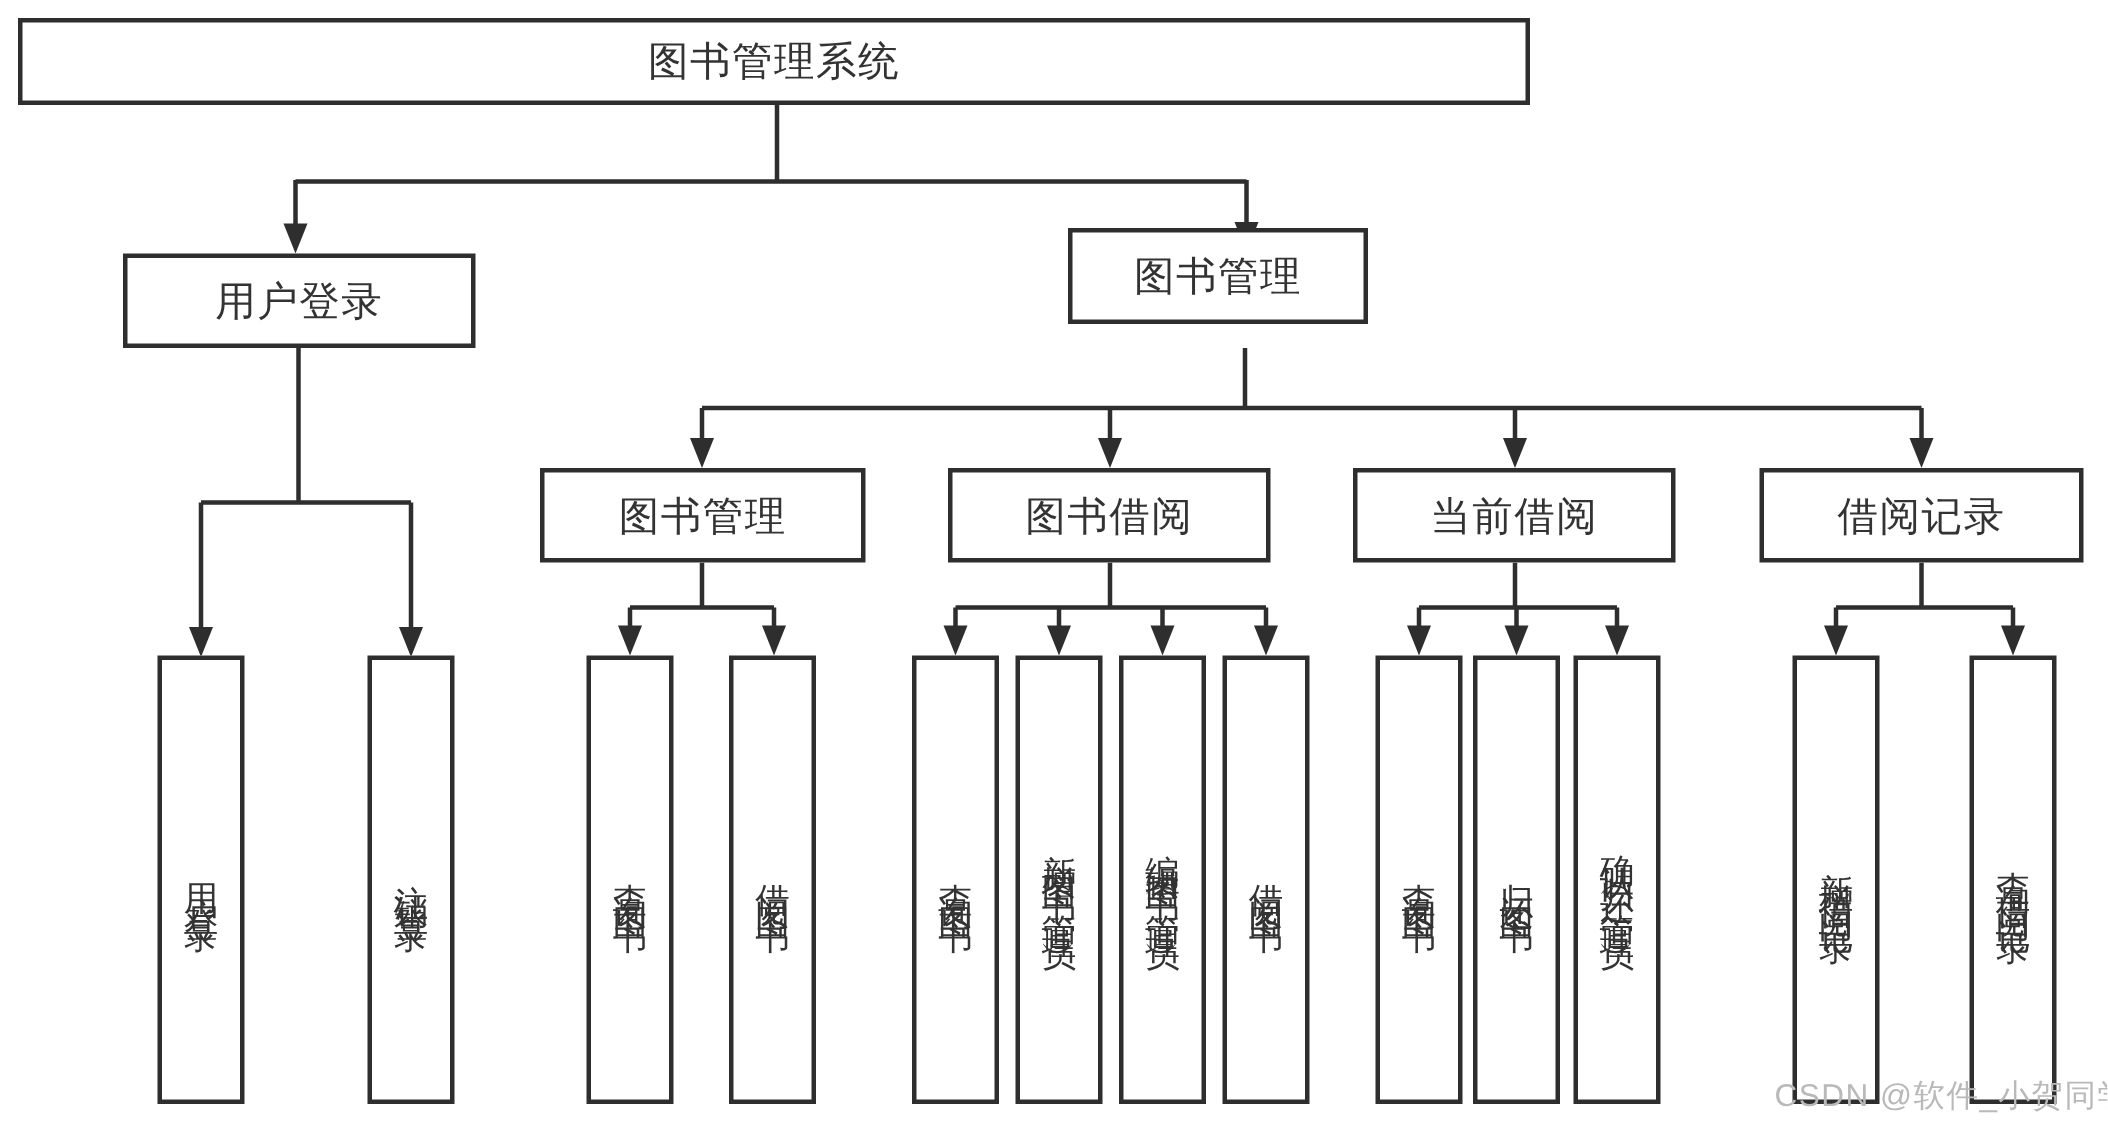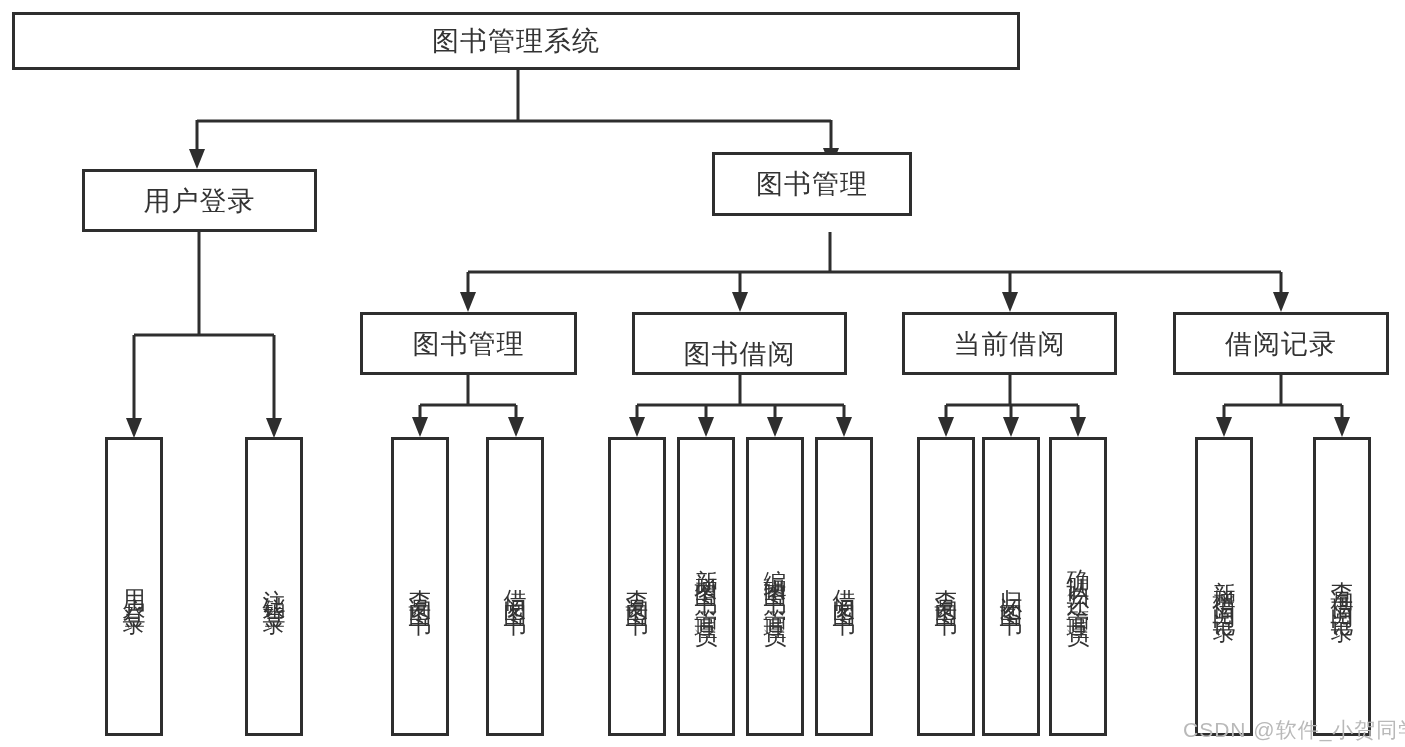--- a/index.html
+++ b/index.html
@@ -18,21 +18,21 @@
   .vtext {
     writing-mode:vertical-lr; text-orientation:mixed;
     font-size:23px; line-height:1; letter-spacing:8px; color:#333333;
   }
   
   #root   { left:12px;  top:12px;  width:1008px; height:58px; }
   #n-user { left:82px;  top:169px; width:235px;  height:63px; }
   #n-mgmt { left:712px; top:152px; width:200px;  height:64px;align-items:center; }
   .l3 { top:312px; height:63px; }
   #n-new    { left:360px;  width:217px; }
-  #n-borrow { left:632px;  width:215px;align-items:flex-end; }
+  #n-borrow { left:632px;  width:215px; }
   #n-cur    { left:902px;  width:215px; }
   #n-rec    { left:1173px; width:216px; }
   #lf-u0 { left:105px; }  #lf-u1 { left:245px; }
   #lf-n0 { left:391px; }  #lf-n1 { left:486px; }
   #lf-b0 { left:608px; }  #lf-b1 { left:677px; }  #lf-b2 { left:746px; }  #lf-b3 { left:815px; }
   #lf-c0 { left:917px; }  #lf-c1 { left:982px; }  #lf-c2 { left:1049px; }
   #lf-r0 { left:1195px; } #lf-r1 { left:1313px; }
   #watermark {
     position:absolute; left:1183px; top:716px; font-size:21px;
     color:#b9b9b9; white-space:nowrap; z-index:5; letter-spacing:1px;

